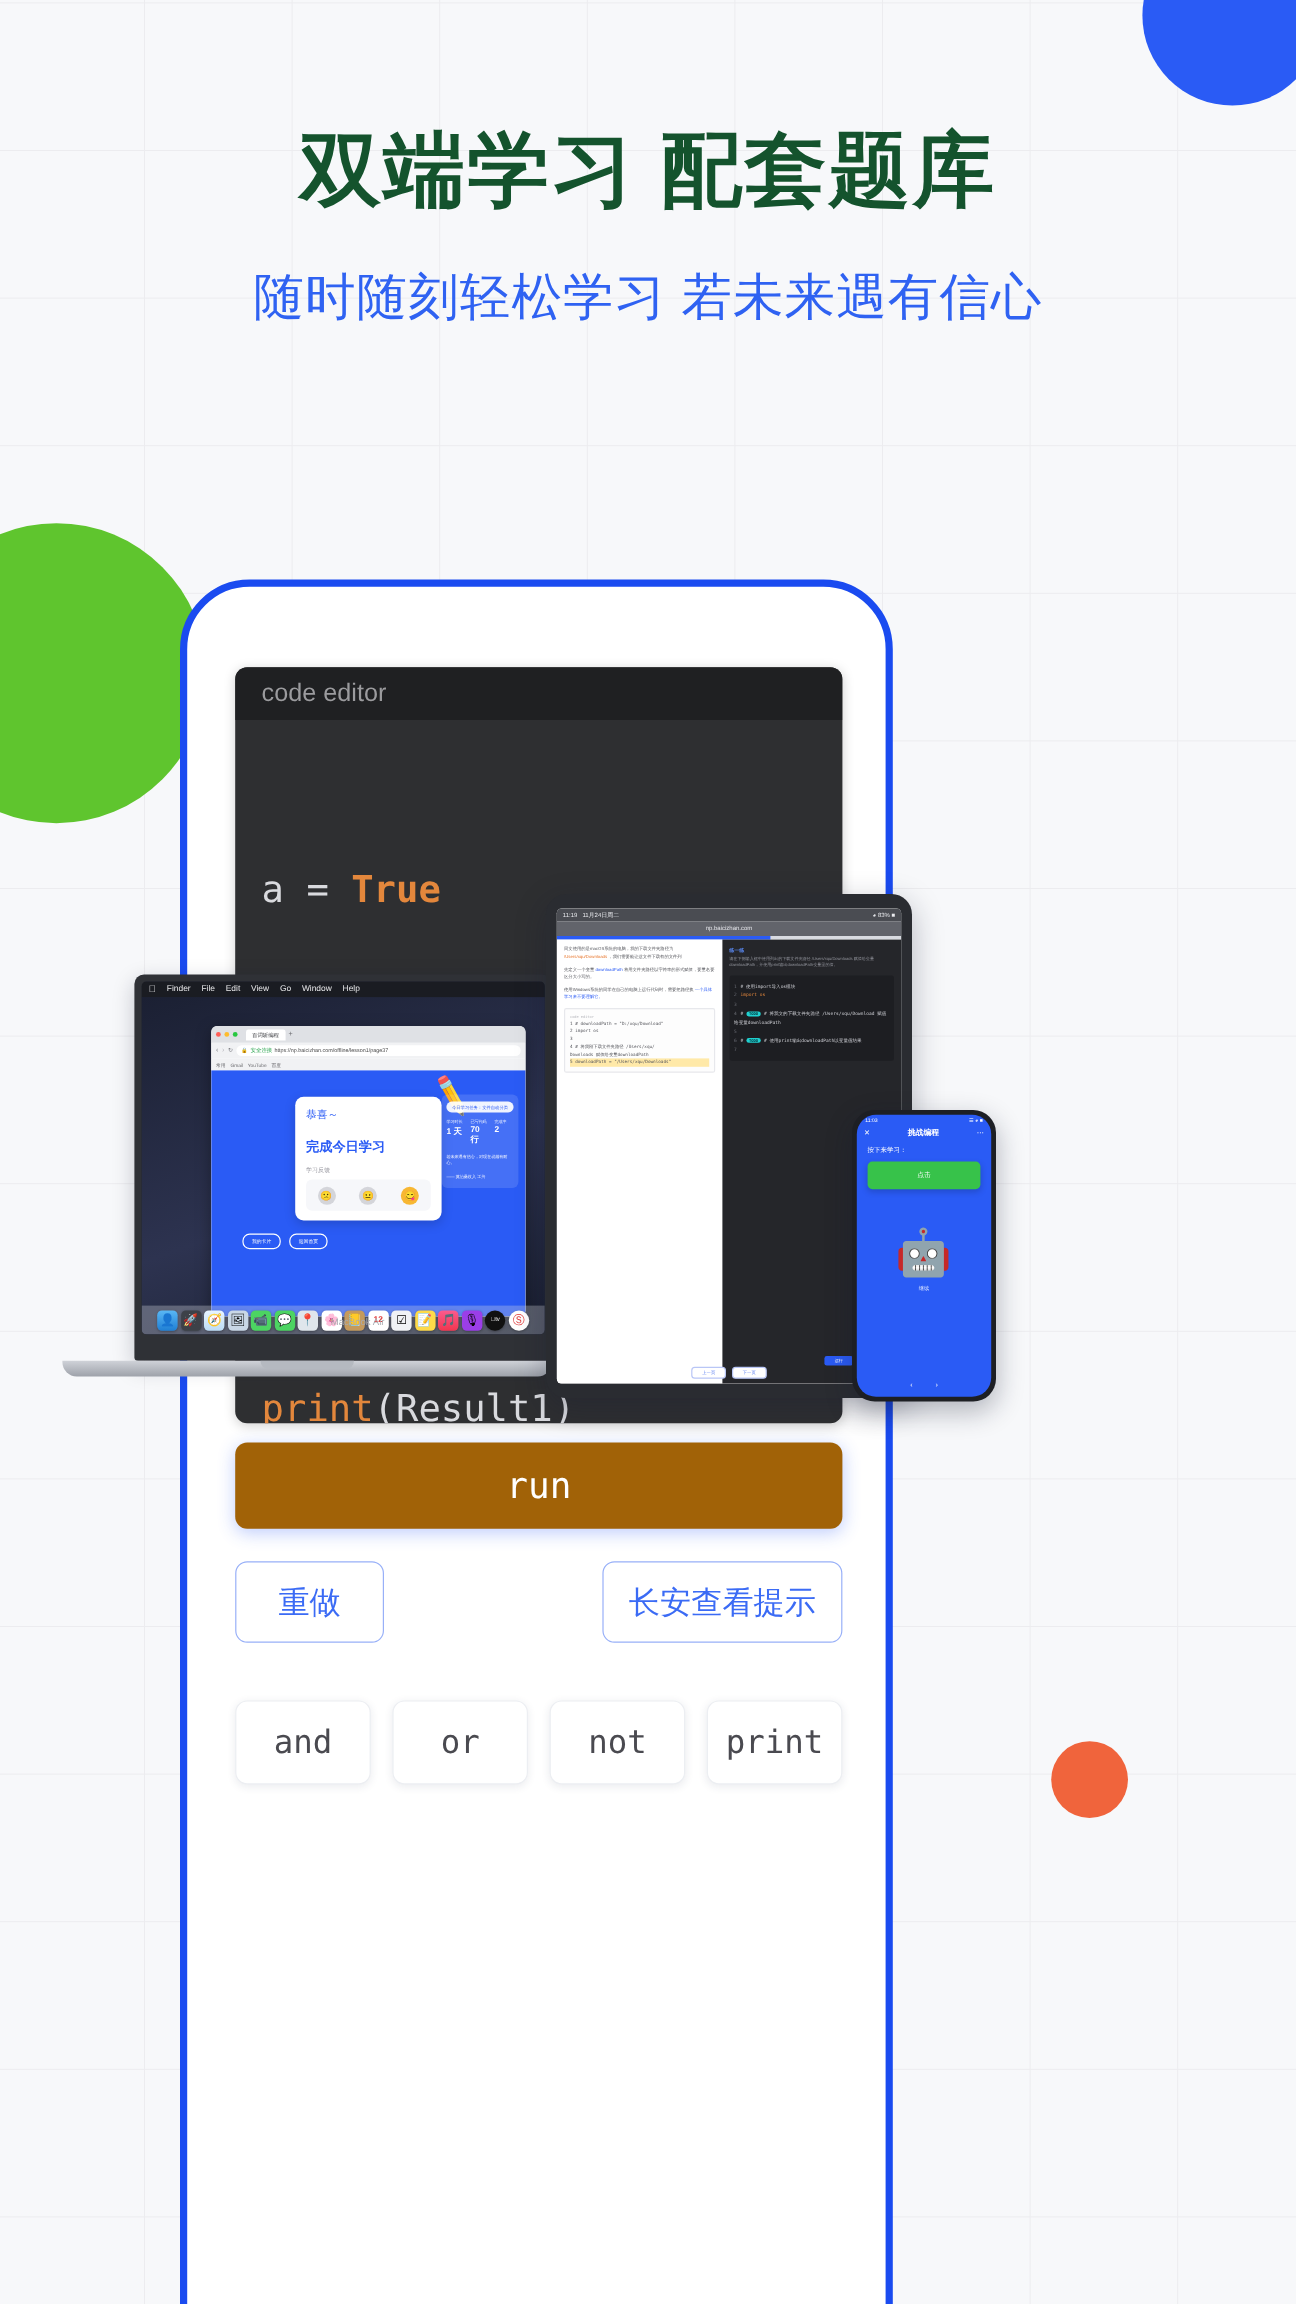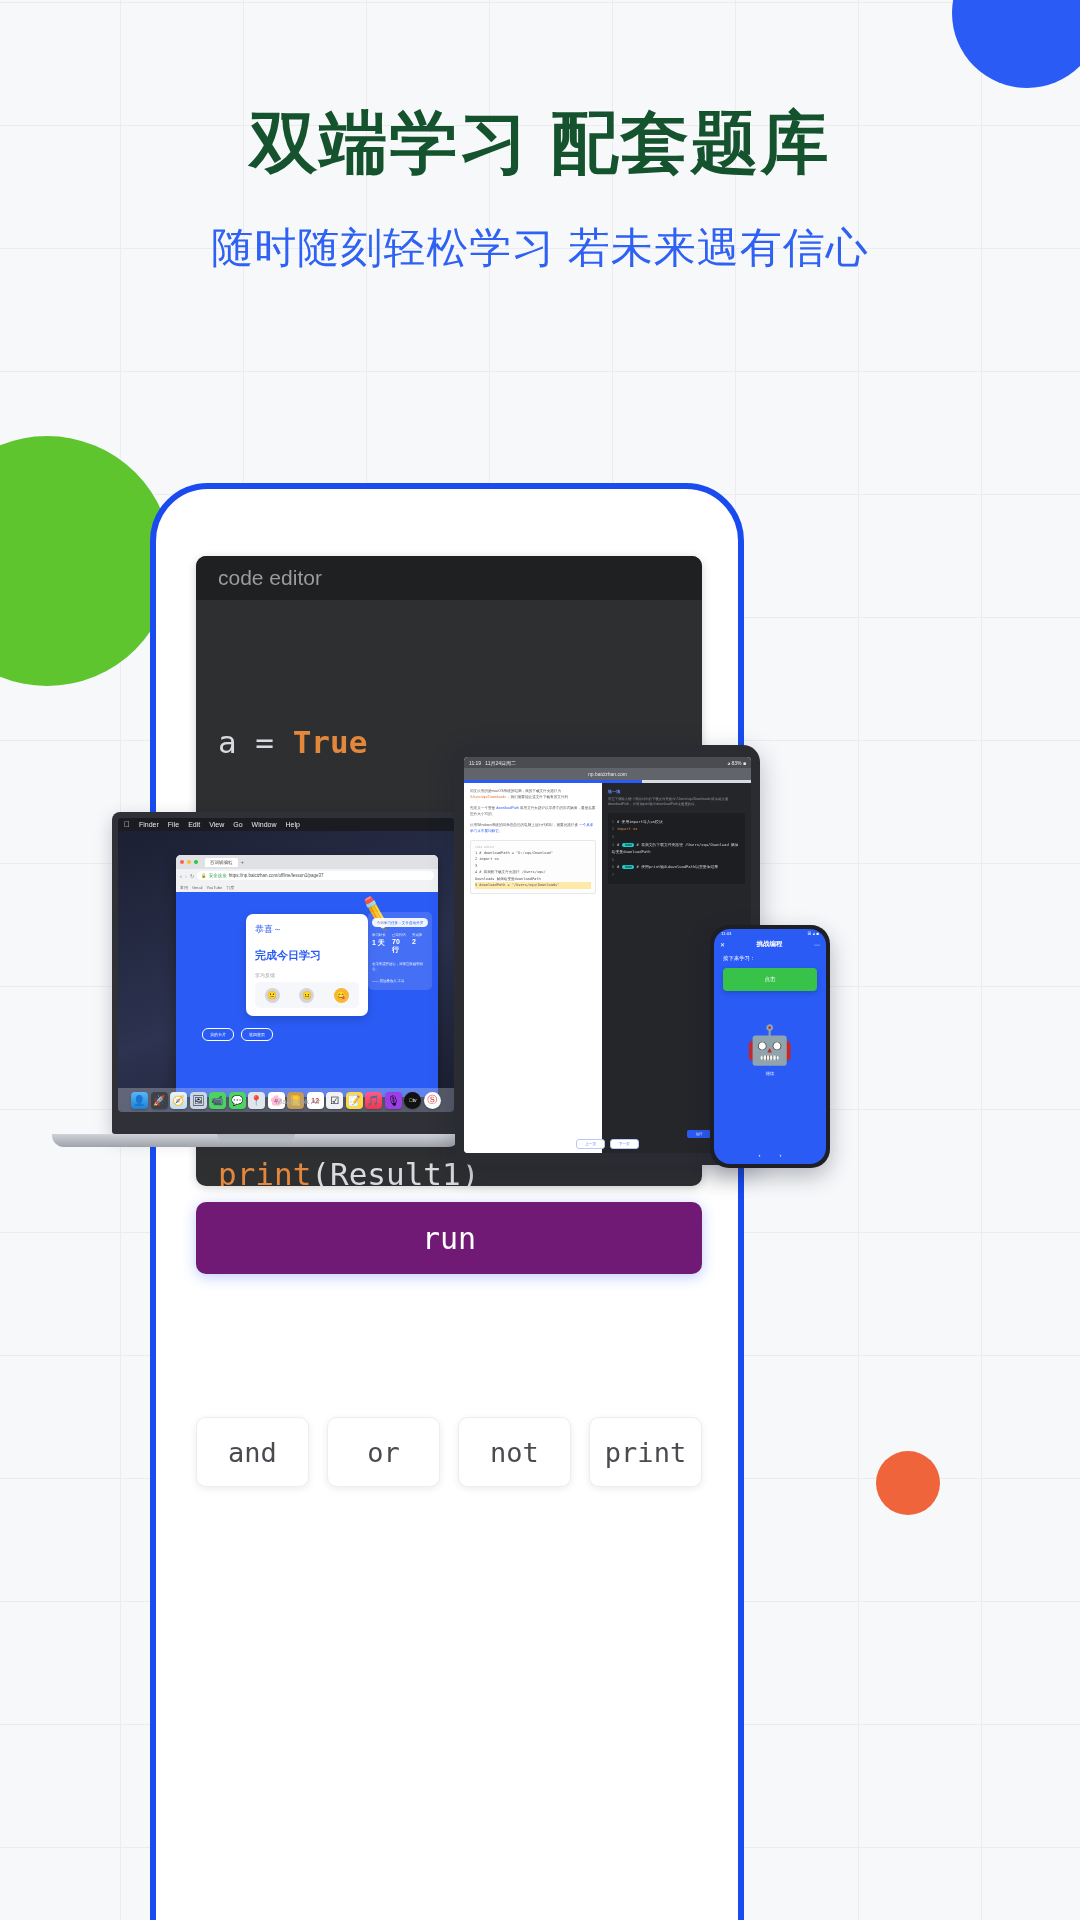--- a/index.html
+++ b/index.html
@@ -107,21 +107,21 @@
     border: 2px solid #7d8cf0;
     border-radius: 8px;
     color: #d9dade;
     font-size: 27px;
   }
 
   
   #run-button {
     position: absolute; left: 40px; top: 713px;
     width: 506px; height: 72px;
-    background: #701a75; color: #fff;
+    background: #a16207; color: #fff;
     border-radius: 10px;
     display: flex; align-items: center; justify-content: center;
     font-family: "DejaVu Sans Mono", monospace;
     font-size: 30px;
     box-shadow: 0 3px 14px rgba(42,91,245,.30);
     text-align: right;
   }
   #secondary-row {
     position: absolute; left: 40px; top: 812px;
     width: 506px;
@@ -423,20 +423,24 @@
         </div>
         <div class="code-line">
           <span class="tok-fn">print</span><span class="tok-plain">(Result1)</span>
         </div>
         
       </div>
     </div>
 
     <div id="run-button">run</div>
 
+    <div id="secondary-row">
+      <div class="sec-btn" id="sec-redo">重做</div>
+      <div class="sec-btn" id="sec-hint">长安查看提示</div>
+    </div>
 
     <div id="chips-row">
       <div class="chip">and</div>
       <div class="chip">or</div>
       <div class="chip">not</div>
       <div class="chip">print</div>
     </div>
 
   </div>
 </div>

